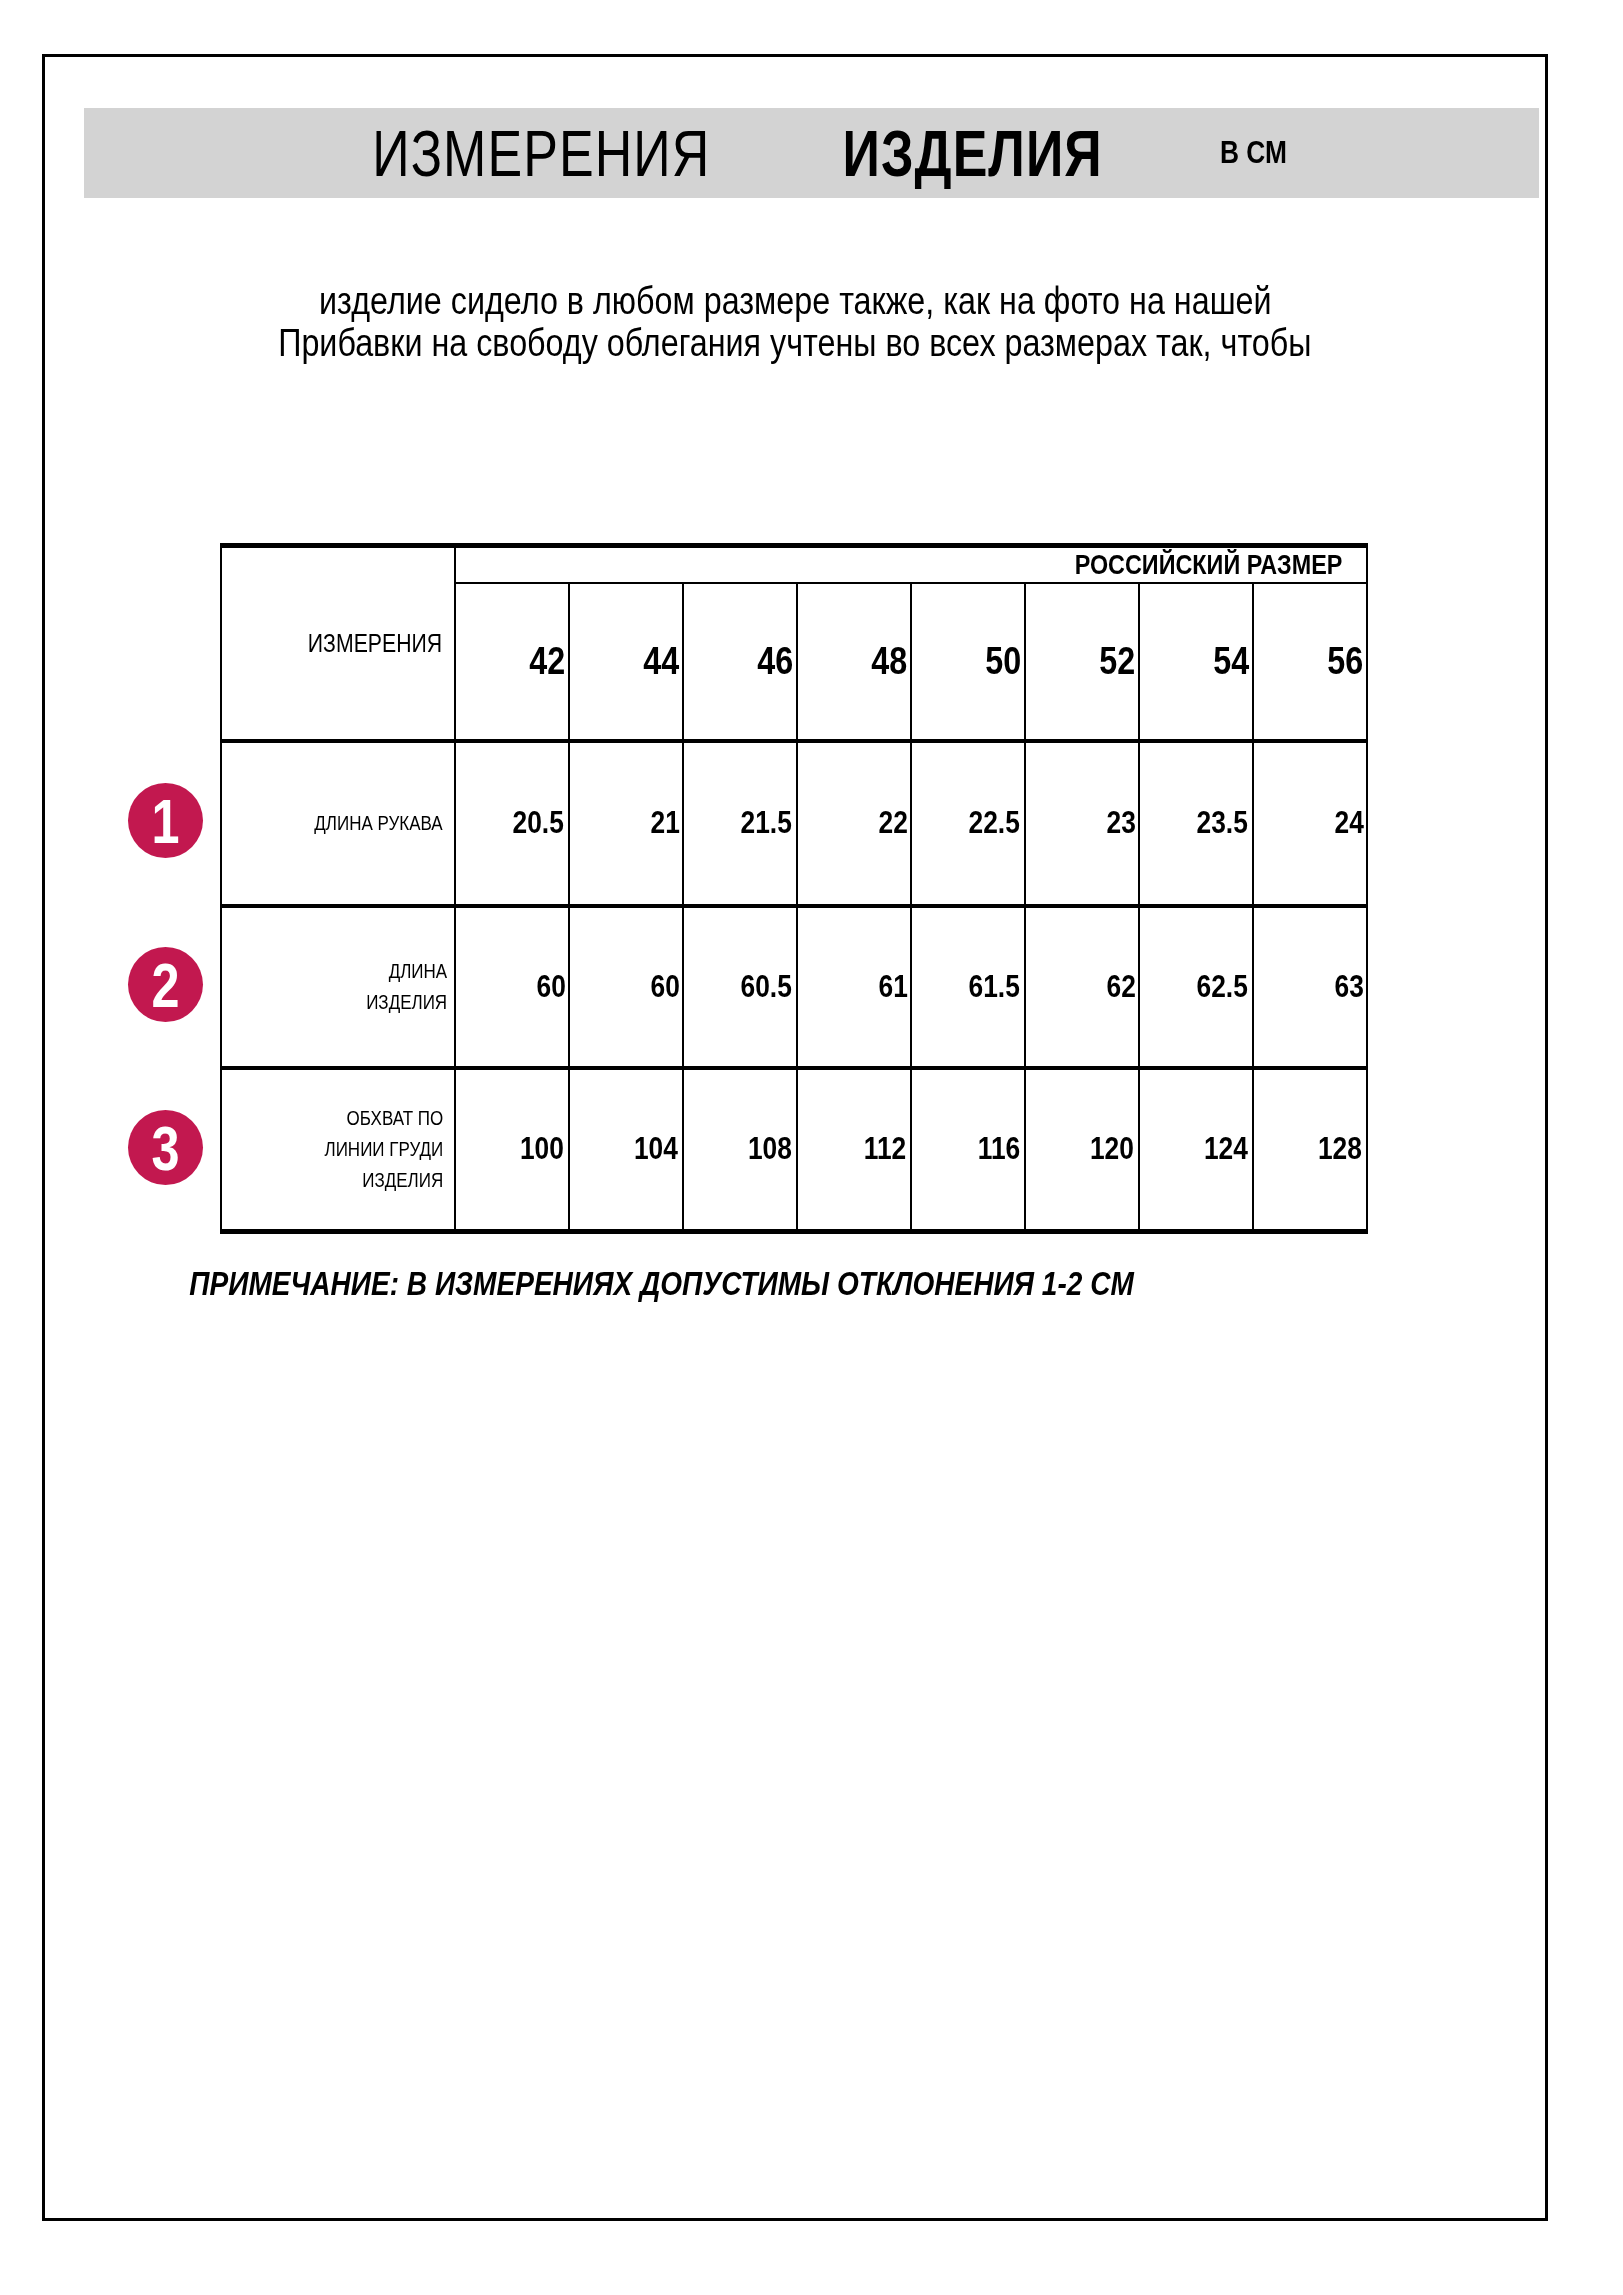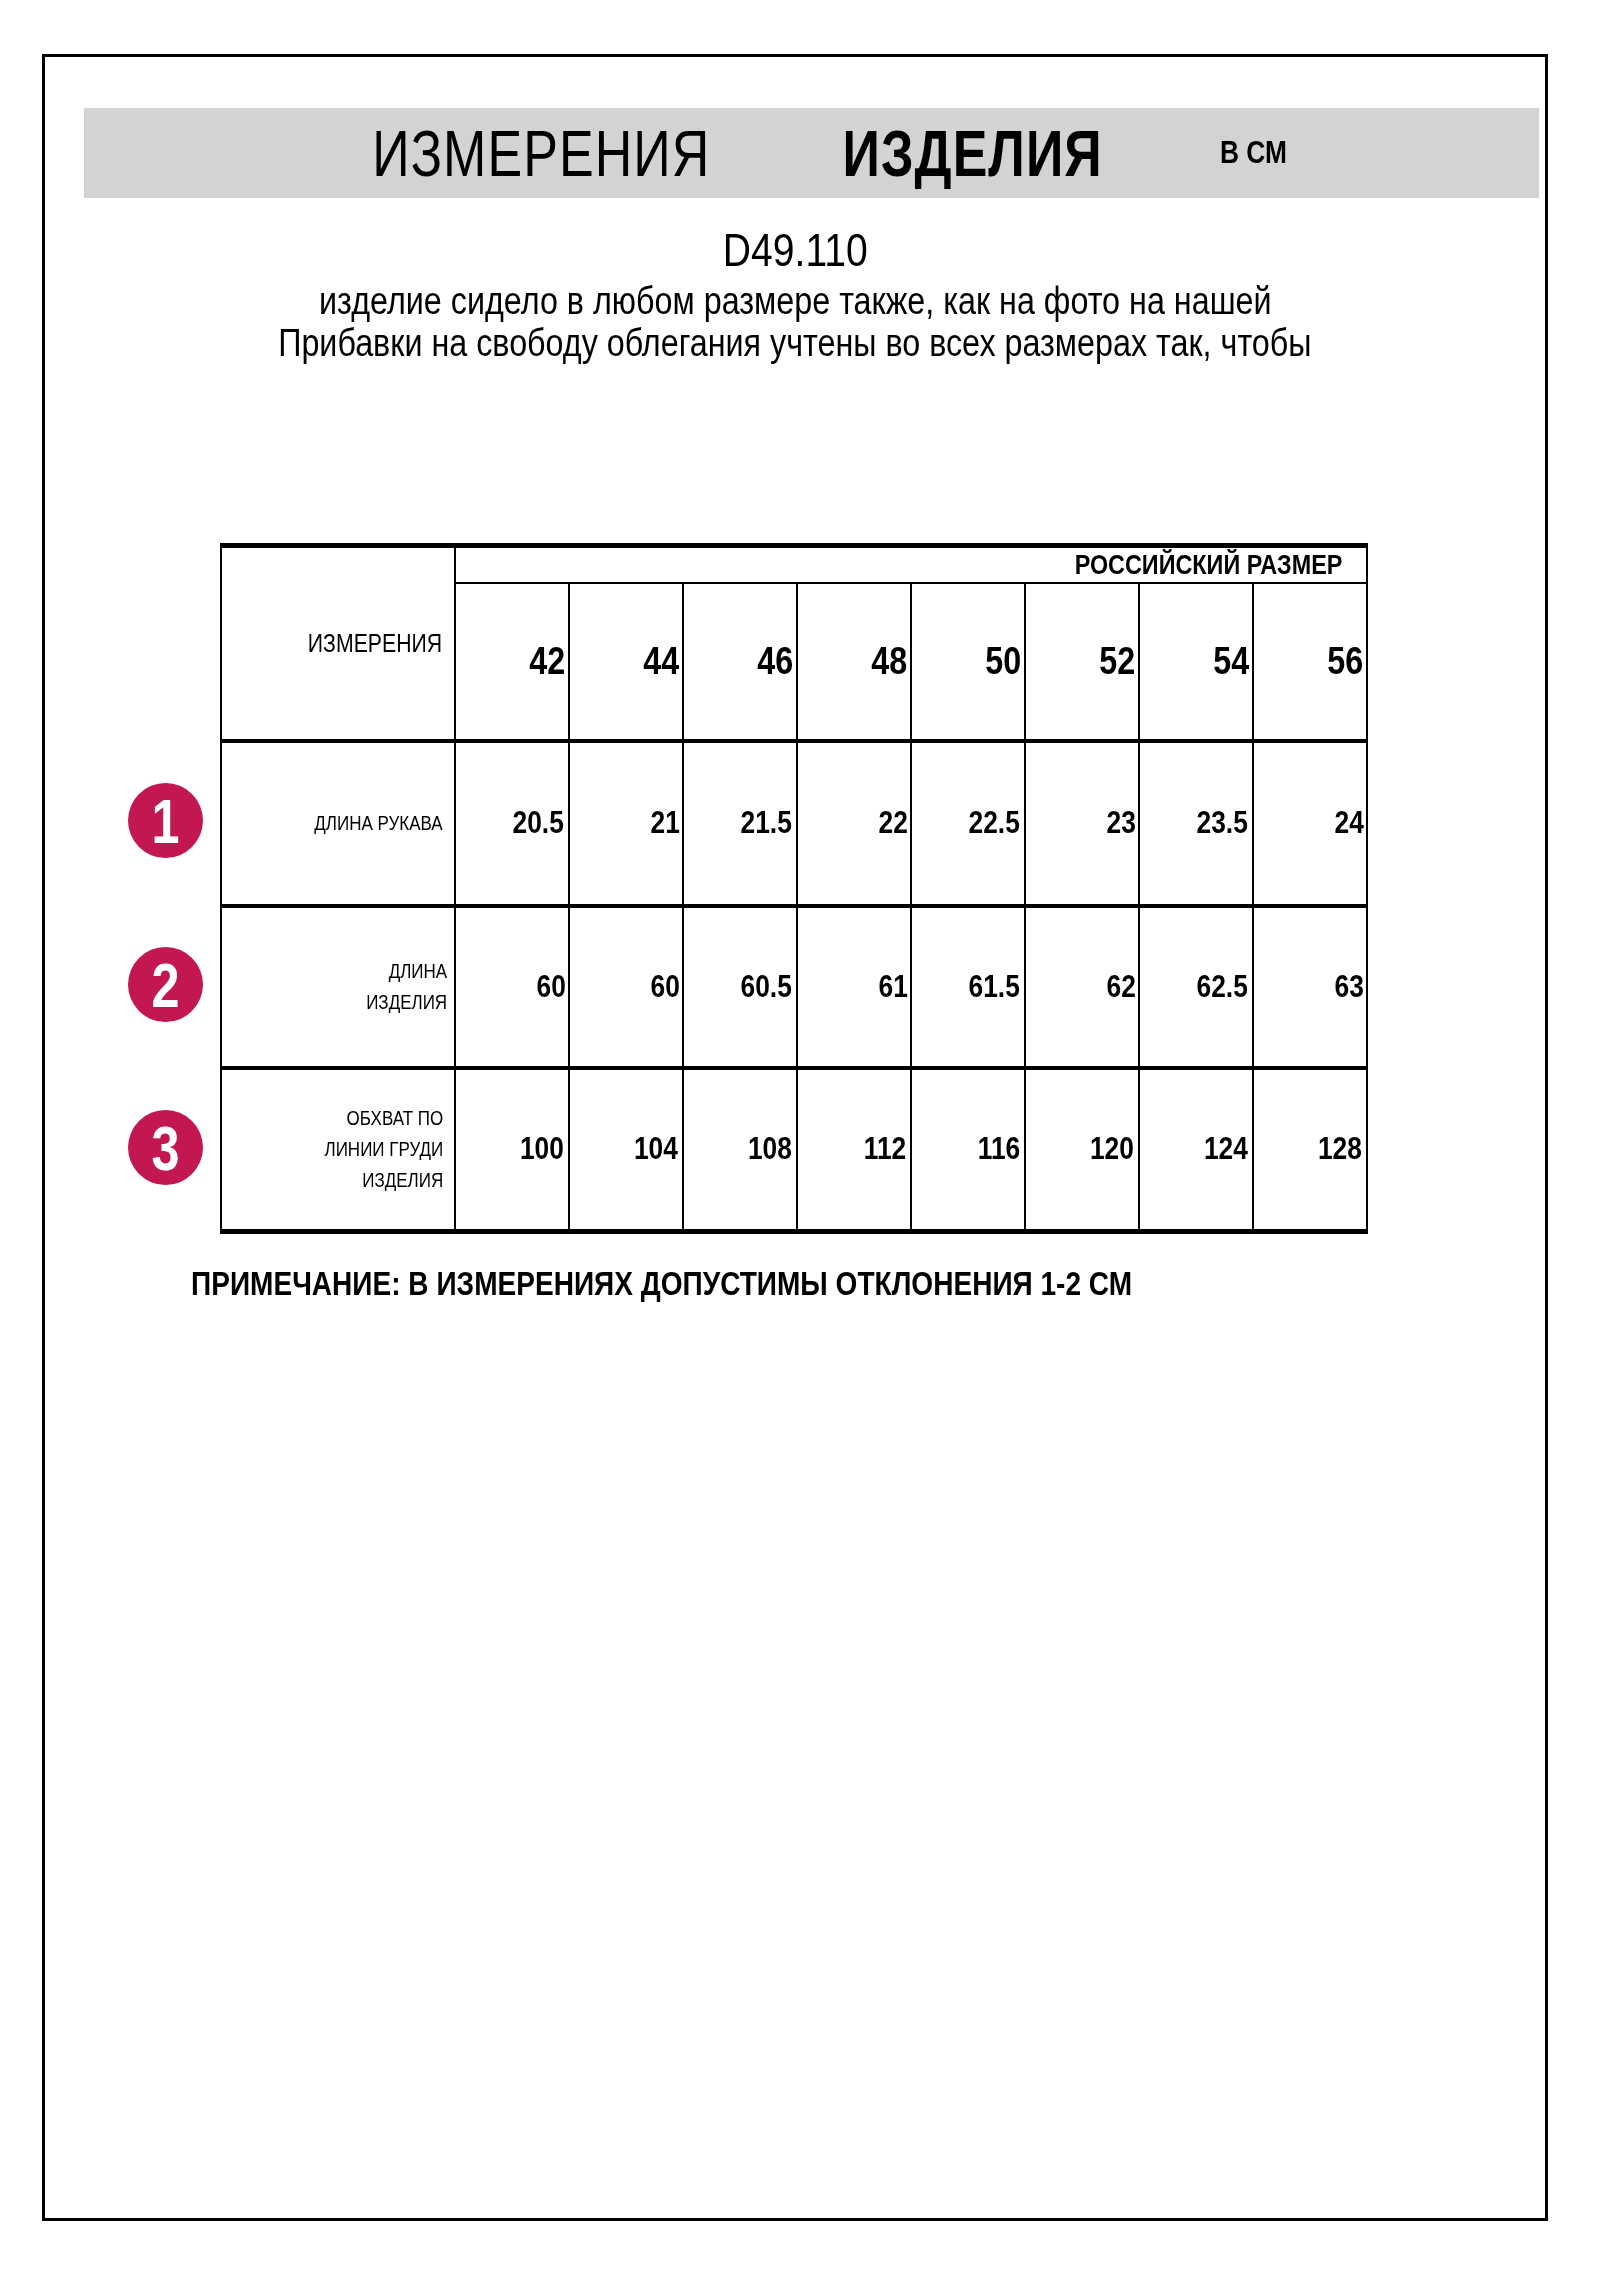--- a/index.html
+++ b/index.html
@@ -68,41 +68,38 @@
     background:#c2184f; color:#ffffff;
     display:flex; align-items:center; justify-content:center;
     font-size:63px; font-weight:bold;
   }
   .badge-1 { left:128px; top:783px; }
   .badge-2 { left:128px; top:947px; }
   .badge-3 { left:128px; top:1110px; }
 
   .note {
     position:absolute; left:42px; top:1264px; width:1240px;
-    text-align:center; font-size:33px; font-weight:bold; line-height:39px;
+    text-align:center; font-size:33px; font-weight:bold; line-height:39px;font-style:italic;
   }
 </style>
 </head>
 <body>
 
 <div class="page">
 
   <div class="page-border"></div>
 
   <div class="header-bar">
     <div class="header-title">
       <span class="title-main cond80">ИЗМЕРЕНИЯ</span>
       <span class="title-strong cond80">ИЗДЕЛИЯ</span>
       <span class="title-unit cond">В СМ</span>
     </div>
   </div>
 
-  <div class="product-code">
-    <span class="cond">D49.110</span>
-  </div>
 
   <div class="intro">
     <div><span class="cond">изделие сидело в любом размере также, как на фото на нашей</span></div>
     <div><span class="cond">Прибавки на свободу облегания учтены во всех размерах так, чтобы</span></div>
   </div>
 
   <div class="table-wrap">
     <table class="size-table">
       <colgroup>
         <col style="width:234px">

